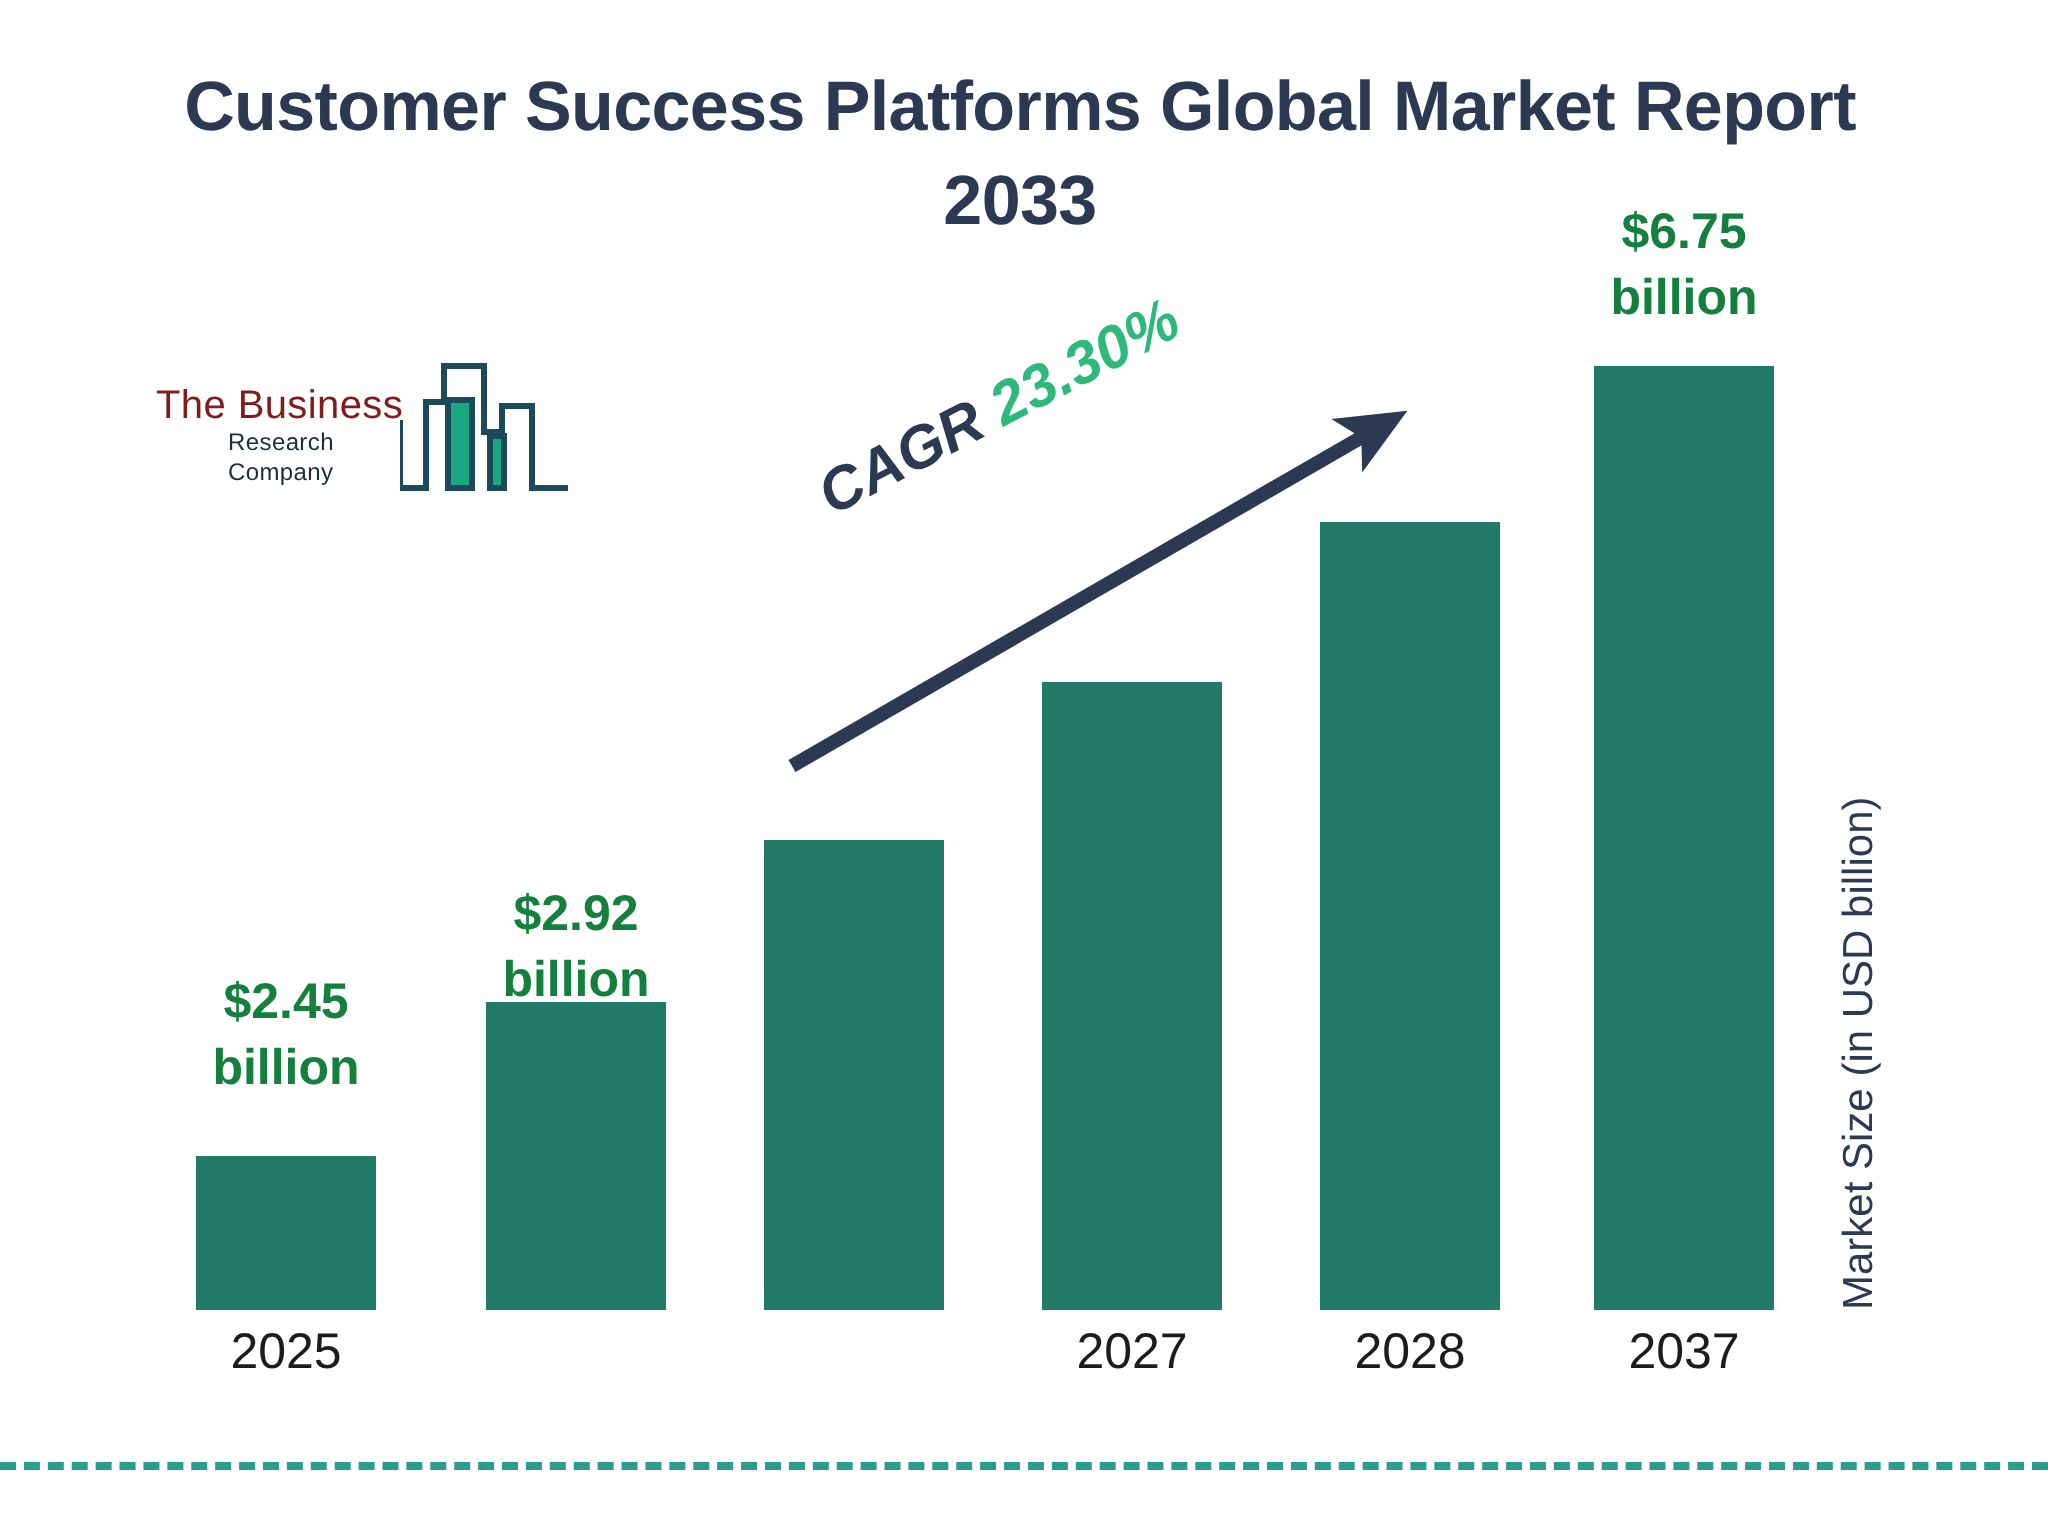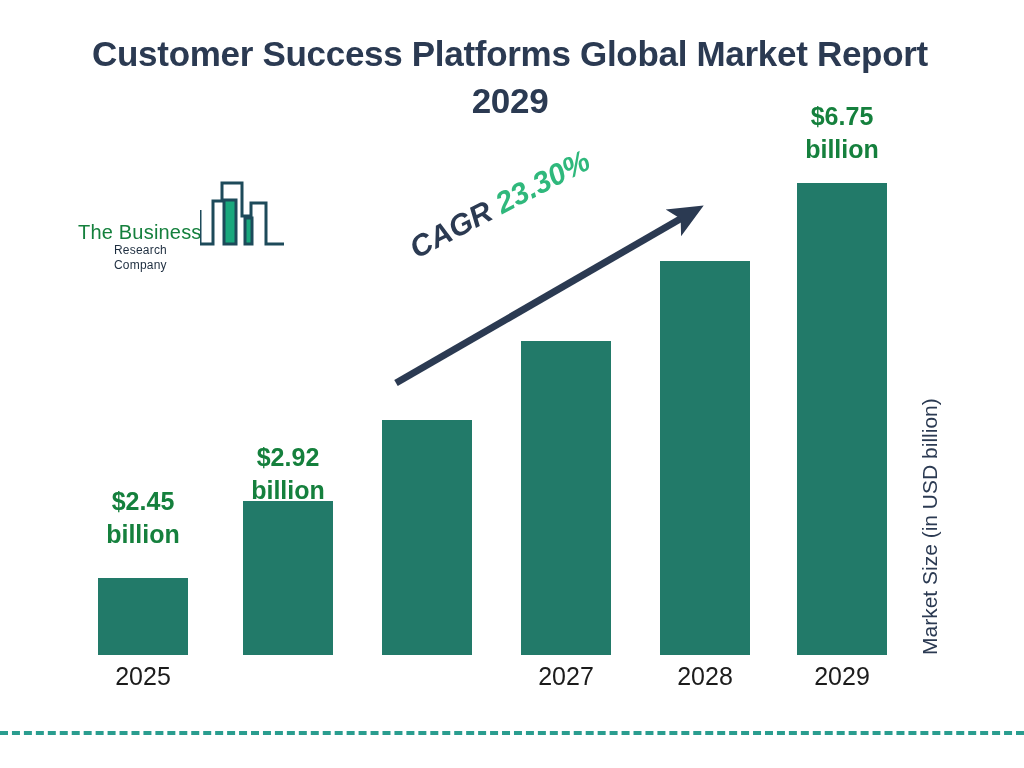--- a/index.html
+++ b/index.html
@@ -45,22 +45,21 @@
     top: 14px;
     width: 132px;
     text-align: left;
     color: #1d2d3f;
   }
   .logo-line1 {
     font-family: "Liberation Sans", sans-serif;
     font-size: 20px;
     line-height: 22px;
     letter-spacing: 0.2px;
-    color: #15803d;
-    margin-top: 29px;
+    color: #7f1d1d;
   }
   .logo-line2 {
     font-family: "Liberation Sans", sans-serif;
     font-size: 12px;
     line-height: 15px;
     letter-spacing: 0.2px;
     color: #1d2d3f;
     margin-left: 36px;
   }
   .logo-mark {
@@ -132,21 +131,21 @@
     width: 1024px;
     height: 0;
     border-top: 4px dashed #2a9d8f;
   }
 </style>
 </head>
 <body>
 
 <div id="page">
 
-  <div class="chart-title">Customer Success Platforms Global Market Report 2029</div>
+  <div class="chart-title">Customer Success Platforms Global Market Report 2033</div>
 
   <div class="logo">
     <div class="logo-text">
       <div class="logo-line1">The Business</div>
       <div class="logo-line2">Research Company</div>
     </div>
     <div class="logo-mark">
       <svg width="84" height="72" viewBox="0 0 84 72">
 
         <polyline points="0,32 0,66 13,66 13,23 22,23 22,5 42,5 42,38 51,38 51,25 66,25 66,66 84,66" fill="none" stroke="#1d4a5a" stroke-width="3"></polyline>
@@ -177,21 +176,21 @@
     </div>
 
     <div class="bar-value" style="left:777px; width:130px; top:100px;">
       <div>$6.75</div>
       <div>billion</div>
     </div>
 
     <div class="x-tick" style="left:78px; width:130px; top:661px;">2025</div>
     <div class="x-tick" style="left:501px; width:130px; top:661px;">2027</div>
     <div class="x-tick" style="left:640px; width:130px; top:661px;">2028</div>
-    <div class="x-tick" style="left:777px; width:130px; top:661px;">2029</div>
+    <div class="x-tick" style="left:777px; width:130px; top:661px;">2037</div>
 
     <svg class="plot" width="1024" height="768" viewBox="0 0 1024 768" style="pointer-events:none;">
       <defs>
         <marker id="arrowhead" markerWidth="5" markerHeight="5" refX="3.4" refY="2.5" orient="auto" markerUnits="strokeWidth">
           <path d="M0,0.3 L5,2.5 L0,4.7 L1.2,2.5 Z" fill="#2b3a52"></path>
         </marker>
       </defs>
       <line x1="396" y1="383" x2="694" y2="211" stroke="#2b3a52" stroke-width="7" stroke-linecap="butt" marker-end="url(#arrowhead)"></line>
     </svg>
 

